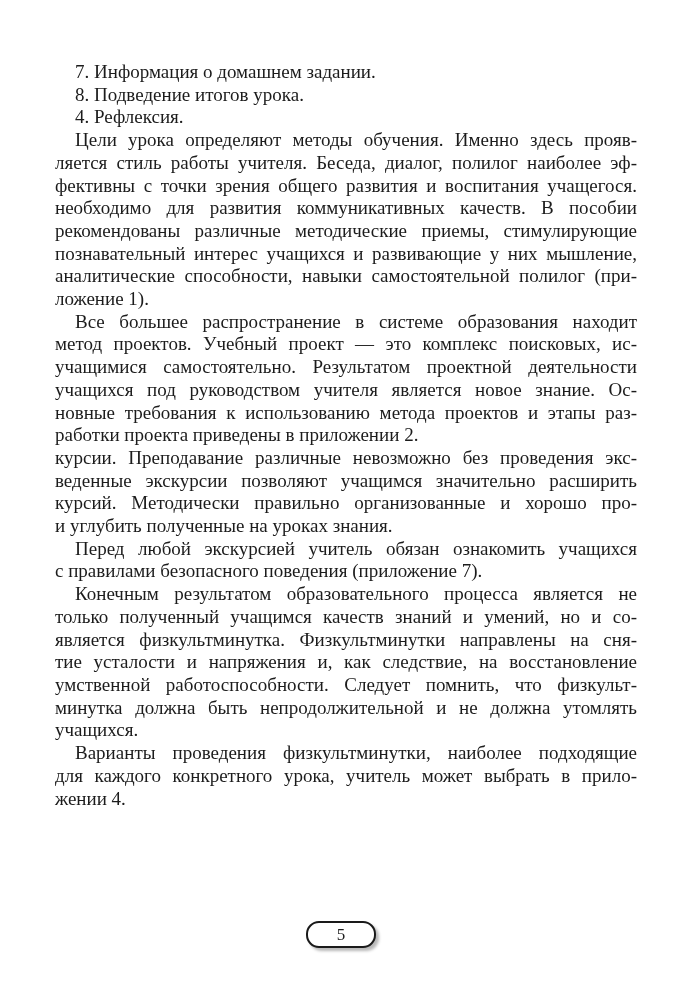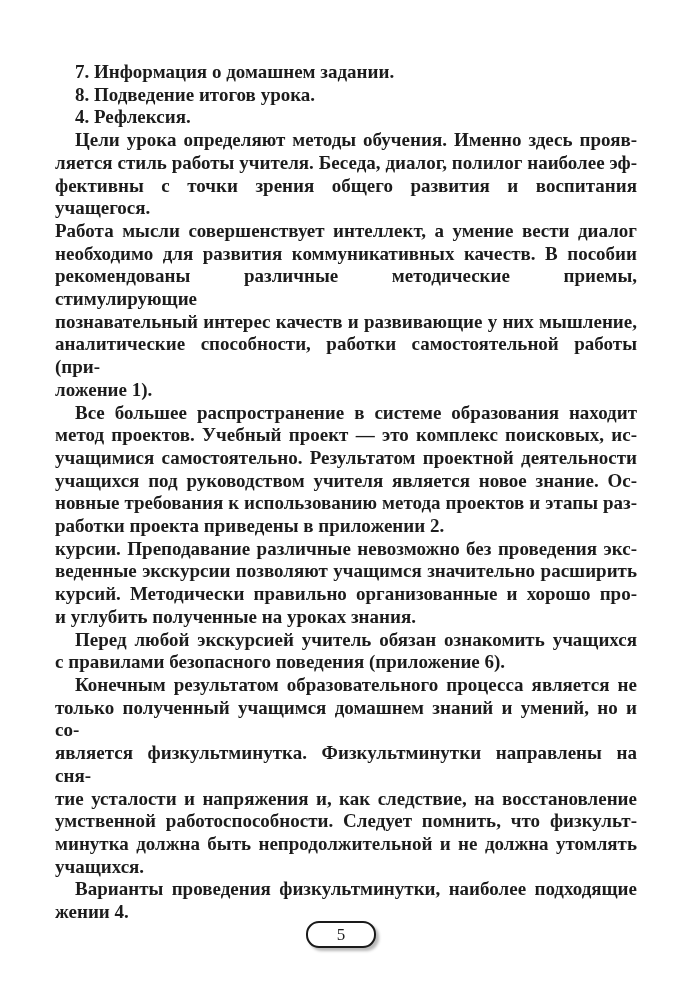--- a/index.html
+++ b/index.html
@@ -23,21 +23,20 @@
   .text-block {
     position: absolute;
     left: 55px;
     top: 61px;
     width: 582px;
     font-size: 19px;
     line-height: 22.7px;
   }
   .para {
     margin: 0;
-    font-weight: bold;
   }
   .line {
     text-align: justify;
     text-align-last: justify;
     white-space: normal;
   }
   .line.indent {
     padding-left: 20px;
   }
   .line.last {
@@ -73,55 +72,55 @@
     <div class="para">
       <div class="line indent last">8. Подведение итогов урока.</div>
     </div>
     <div class="para">
       <div class="line indent last">4. Рефлексия.</div>
     </div>
     <div class="para">
       <div class="line indent">Цели урока определяют методы обучения. Именно здесь прояв-</div>
       <div class="line">ляется стиль работы учителя. Беседа, диалог, полилог наиболее эф-</div>
       <div class="line">фективны с точки зрения общего развития и воспитания учащегося.</div>
-      <div class="line">Работа мысли совершенствует интеллект, а умение вести диалог</div>
       <div class="line">необходимо для развития коммуникативных качеств. В пособии</div>
       <div class="line">рекомендованы различные методические приемы, стимулирующие</div>
-      <div class="line">познавательный интерес качеств и развивающие у них мышление,</div>
-      <div class="line">аналитические способности, работки самостоятельной работы (при-</div>
+      <div class="line">познавательный интерес учащихся и развивающие у них мышление,</div>
+      <div class="line">аналитические способности, навыки самостоятельной полилог (при-</div>
       <div class="line last">ложение 1).</div>
     </div>
     <div class="para">
       <div class="line indent">Все большее распространение в системе образования находит</div>
       <div class="line">метод проектов. Учебный проект — это комплекс поисковых, ис-</div>
       <div class="line">учащимися самостоятельно. Результатом проектной деятельности</div>
       <div class="line">учащихся под руководством учителя является новое знание. Ос-</div>
       <div class="line">новные требования к использованию метода проектов и этапы раз-</div>
       <div class="line last">работки проекта приведены в приложении 2.</div>
     </div>
     <div class="para">
       <div class="line">курсии. Преподавание различные невозможно без проведения экс-</div>
       <div class="line">веденные экскурсии позволяют учащимся значительно расширить</div>
       <div class="line">курсий. Методически правильно организованные и хорошо про-</div>
       <div class="line last">и углубить полученные на уроках знания.</div>
     </div>
     <div class="para">
       <div class="line indent">Перед любой экскурсией учитель обязан ознакомить учащихся</div>
-      <div class="line last">с правилами безопасного поведения (приложение 6).</div>
+      <div class="line last">с правилами безопасного поведения (приложение 7).</div>
     </div>
     <div class="para">
       <div class="line indent">Конечным результатом образовательного процесса является не</div>
-      <div class="line">только полученный учащимся домашнем знаний и умений, но и со-</div>
+      <div class="line">только полученный учащимся качеств знаний и умений, но и со-</div>
       <div class="line">является физкультминутка. Физкультминутки направлены на сня-</div>
       <div class="line">тие усталости и напряжения и, как следствие, на восстановление</div>
       <div class="line">умственной работоспособности. Следует помнить, что физкульт-</div>
       <div class="line">минутка должна быть непродолжительной и не должна утомлять</div>
       <div class="line last">учащихся.</div>
     </div>
     <div class="para">
       <div class="line indent">Варианты проведения физкультминутки, наиболее подходящие</div>
+      <div class="line">для каждого конкретного урока, учитель может выбрать в прило-</div>
       <div class="line last">жении 4.</div>
     </div>
   </div>
 
 <div class="page-pill">
   <span>5</span>
 </div>
 
 </body></html>

